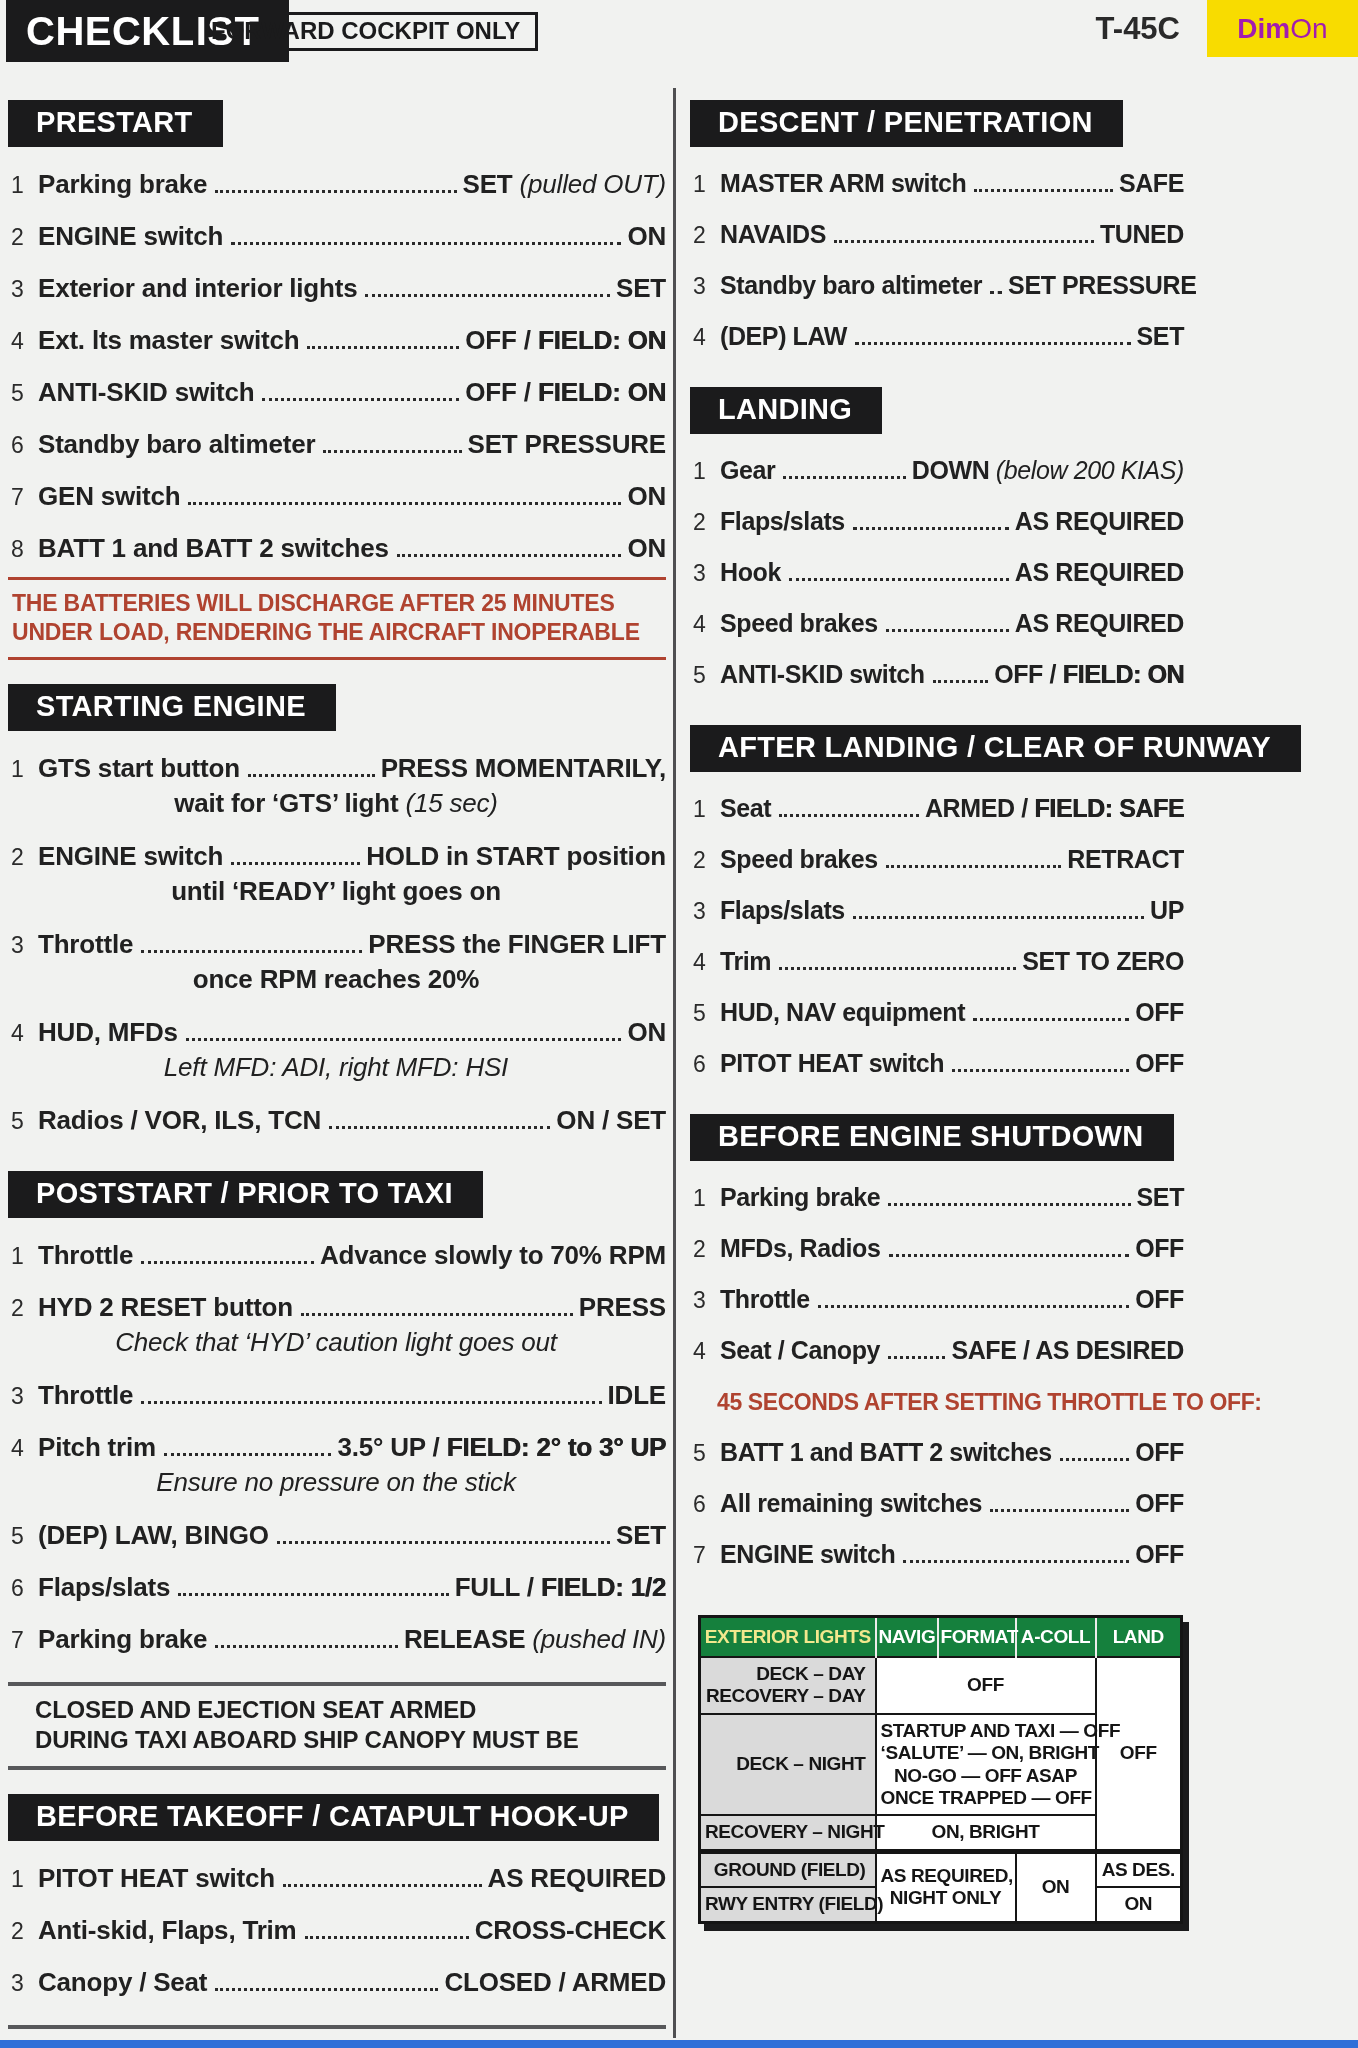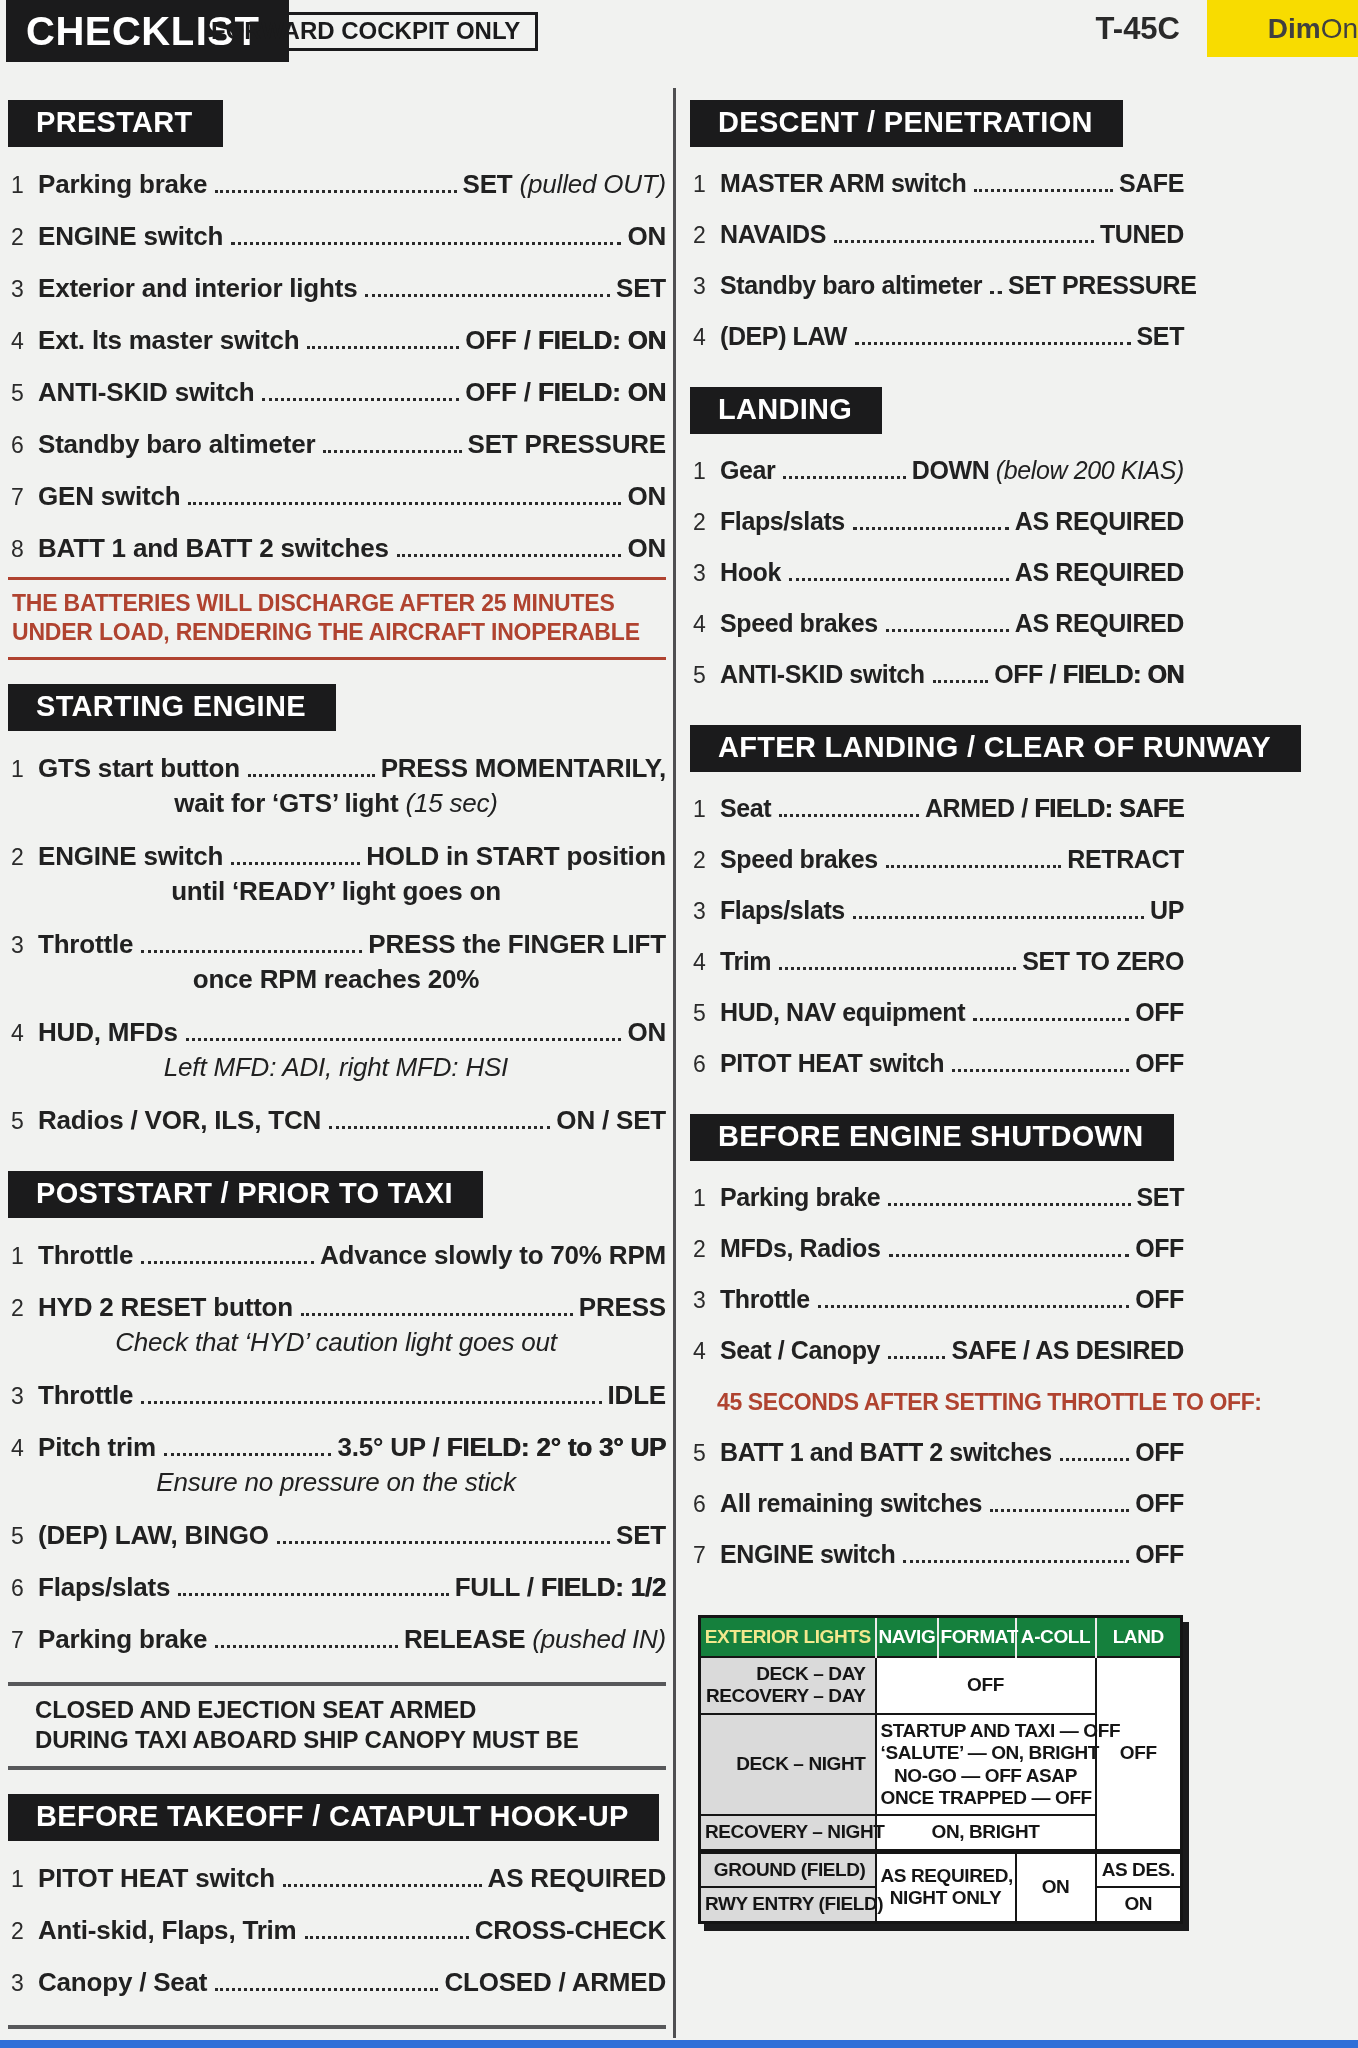--- a/index.html
+++ b/index.html
@@ -5,22 +5,22 @@
 <style>
   html,body{margin:0;padding:0;background:#dcdcda;}
   .page{position:relative;width:1358px;height:2048px;background:#f1f2f0;overflow:hidden;
         font-family:"Liberation Sans","DejaVu Sans",sans-serif;color:#212121;}
   
   .title-box{position:absolute;left:6px;top:0;height:62px;line-height:62px;background:#1b1b1c;
              color:#fff;font-size:40px;font-weight:700;padding:0 30px 0 20px;letter-spacing:.5px;white-space:nowrap;}
   .scope-box{position:absolute;left:193px;top:12px;border:3px solid #1b1b1c;font-size:24px;font-weight:700;
              padding:2px 15px 3px;white-space:nowrap;color:#1b1b1c;}
   .aircraft{position:absolute;right:178px;top:11px;font-size:31px;font-weight:700;color:#2a2a2a;white-space:nowrap;margin-left:35px;}
-  .dim-toggle{position:absolute;right:0;top:0;width:151px;height:57px;background:#f8dc00;color:#404040;
-              display:flex;align-items:center;justify-content:flex-end;font-size:28px;cursor:pointer;}
+  .dim-toggle{position:absolute;right:0;top:0;width:151px;height:57px;background:#f8dc00;color:#a21caf;
+              display:flex;align-items:center;justify-content:center;font-size:28px;cursor:pointer;}
   .dim-toggle b{font-weight:700;}
   
   .divider{position:absolute;left:673px;top:88px;bottom:10px;width:3px;background:#4f4f51;}
   .col{position:absolute;top:88px;}
   .col-left{left:8px;width:658px;}
   .col-right{left:690px;width:494px;font-size:25px;letter-spacing:-0.4px;}
   .col-left{font-size:26px;letter-spacing:-0.2px;}
   
   .sec-hdr{width:fit-content;background:#1b1b1c;color:#fff;font-size:29px;font-weight:700;
            padding:6px 30px 8px 28px;margin:24px 0 12px;white-space:nowrap;letter-spacing:.3px;}

